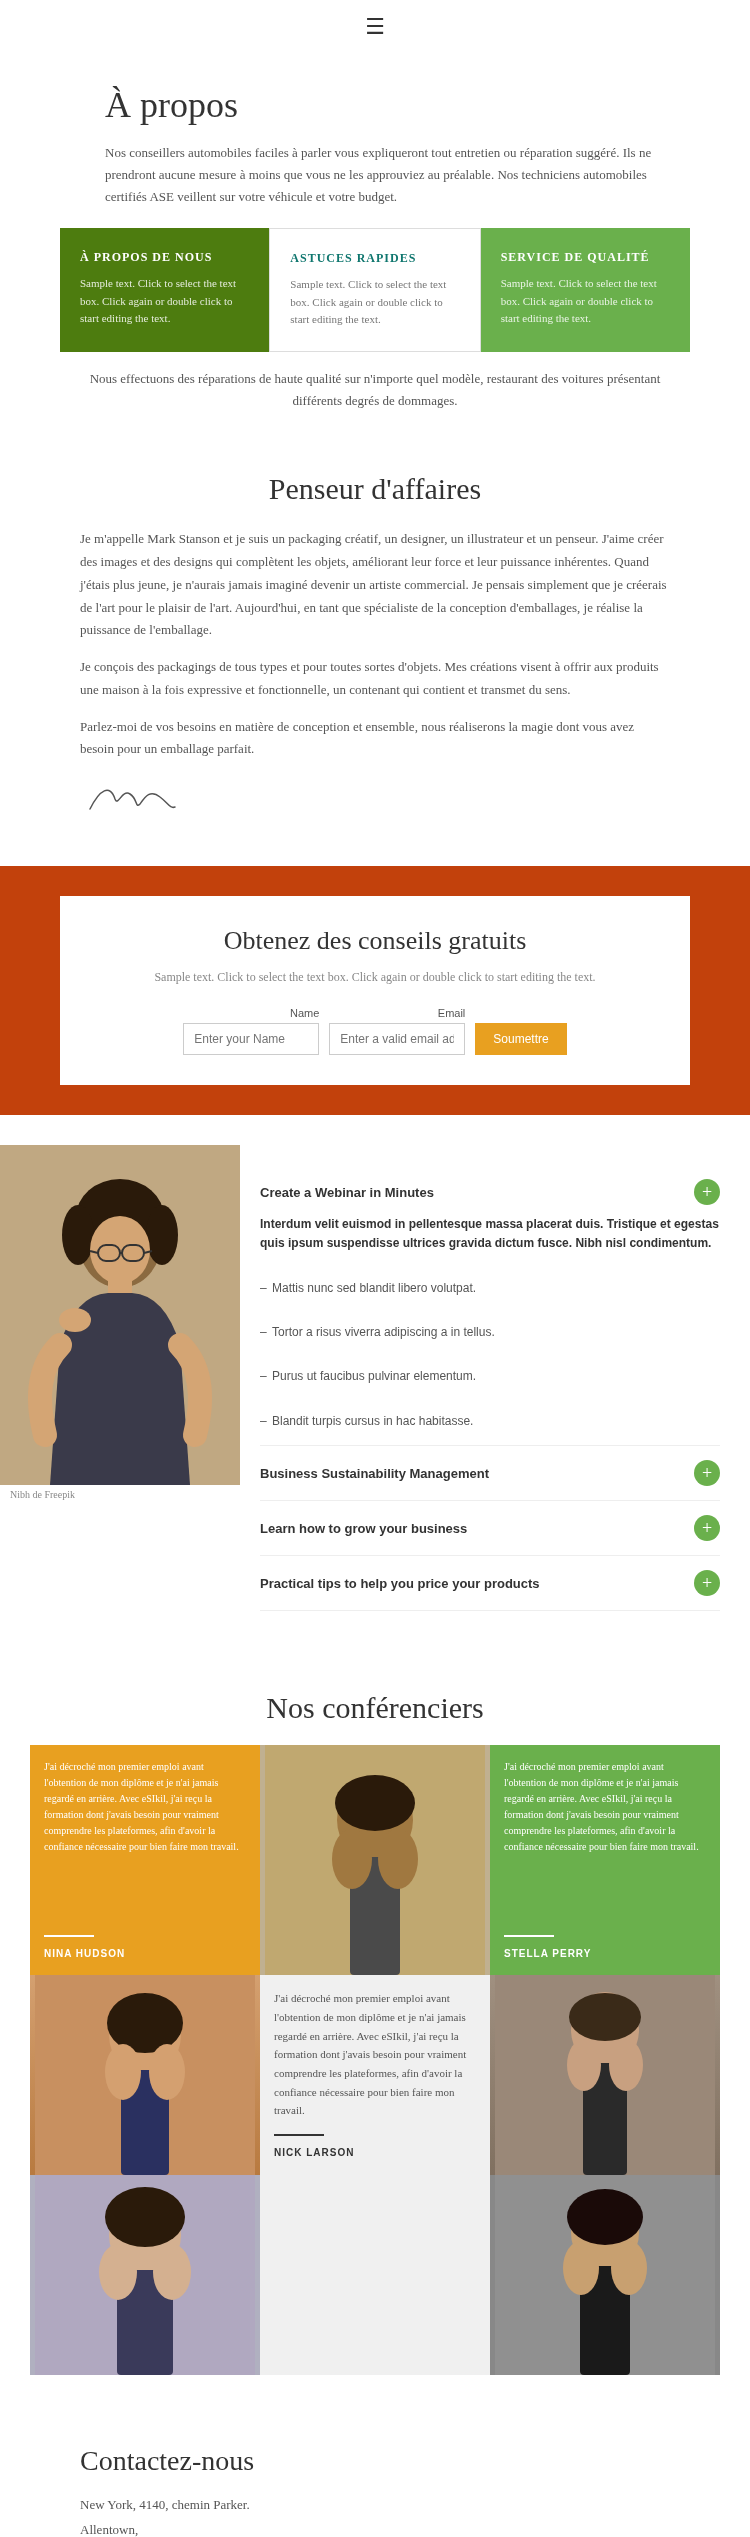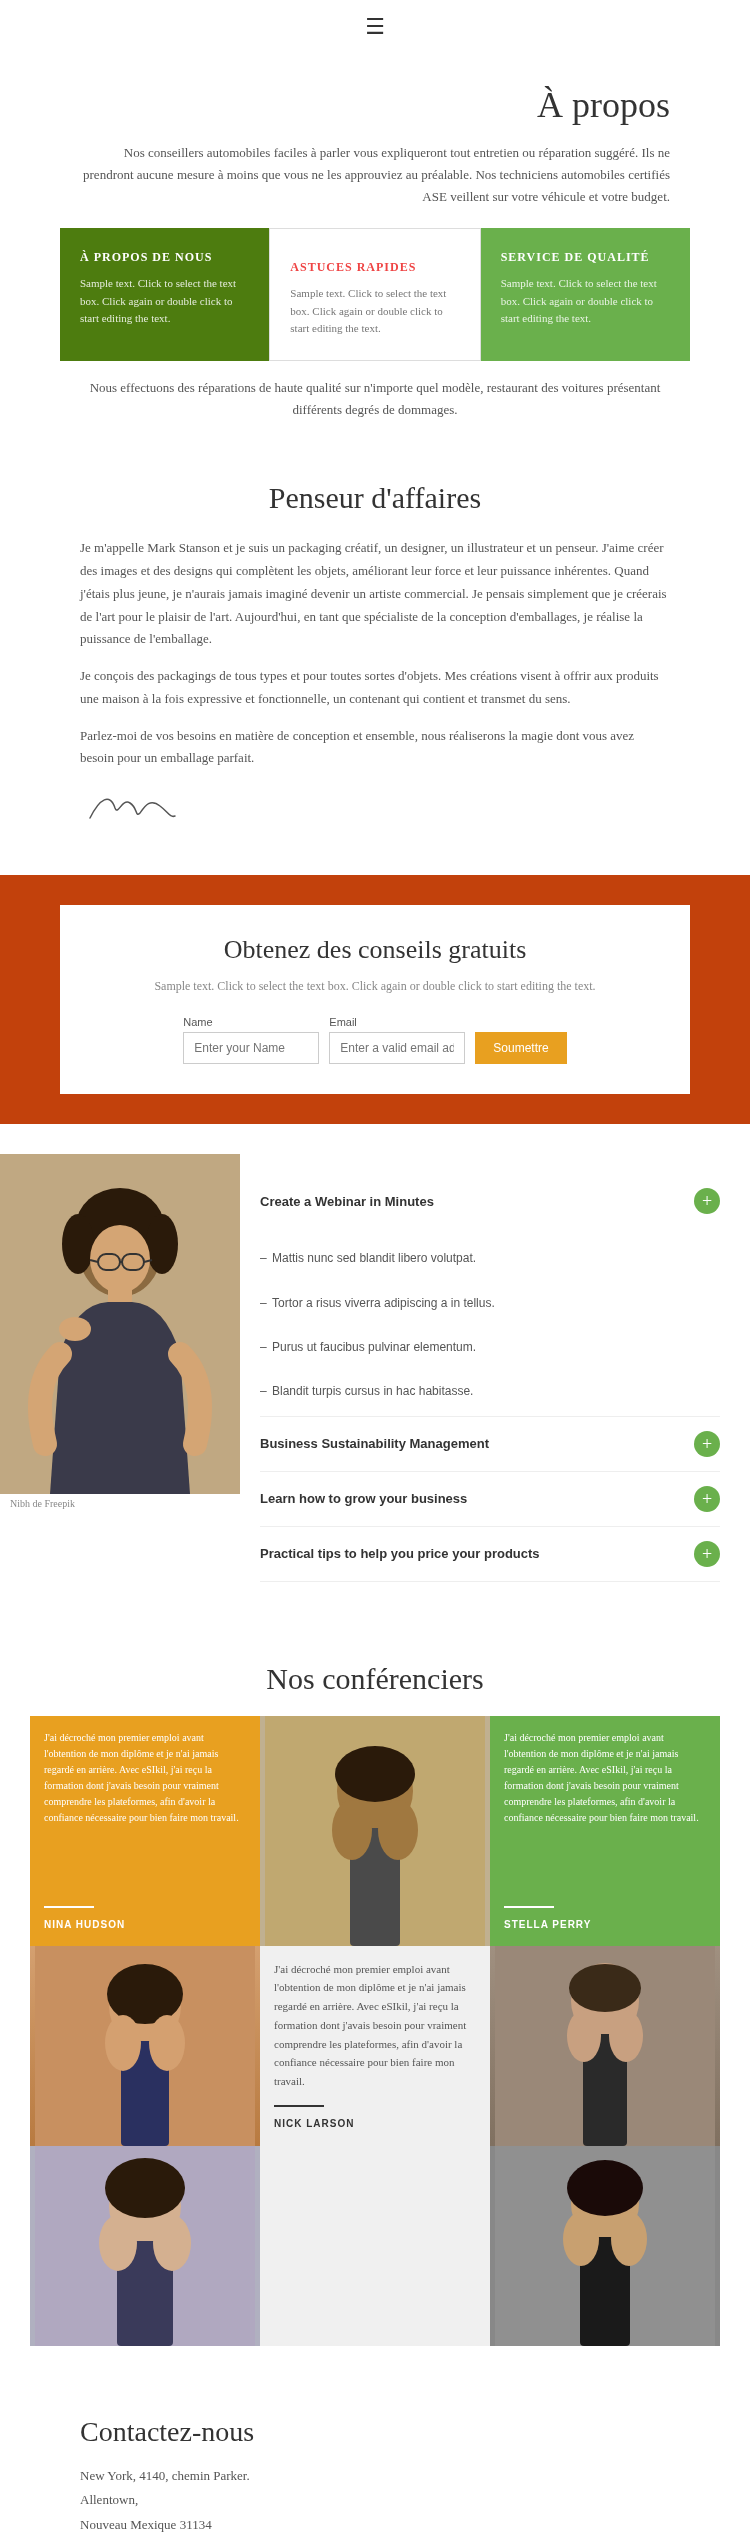--- a/index.html
+++ b/index.html
@@ -2,50 +2,50 @@
 <html><head>
   <meta charset="utf-8">
   <style>
     * { box-sizing: border-box; margin: 0; padding: 0; }
     body { font-family: Georgia, 'Times New Roman', serif; color: #333; background: #fff; width: 750px; }
 
     
     .hamburger { text-align: center; padding: 14px 0; font-size: 22px; color: #333; }
 
     
-    .about-section { padding: 30px 80px 20px; text-align: right; }
+    .about-section { padding: 30px 80px 20px; text-align: left; margin-left: 25px; }
     .about-section h1 { font-family: Georgia, serif; font-size: 36px; font-weight: normal; margin-bottom: 16px; }
     .about-section p { font-size: 13px; color: #555; line-height: 1.7; }
 
     
     .cards-row { display: flex; margin: 24px 0; gap: 0; }
     .card { flex: 1; padding: 22px 20px; }
     .card-orange { background: #4d7c0f; }
     .card-white { background: #fff; border: 1px solid #ddd; }
     .card-green { background: #6ab04c; }
     .card h3 { font-size: 12px; font-weight: bold; letter-spacing: 1px; text-transform: uppercase; margin-bottom: 10px; color: #fff; }
-    .card-white h3 { color: #ef4444; margin-top: 9px; }
+    .card-white h3 { color: #0f766e; }
     .card p { font-size: 11px; color: rgba(255,255,255,0.85); line-height: 1.6; }
     .card-white p { color: #777; }
 
     .about-bottom { padding: 16px 80px 30px; text-align: center; font-size: 13px; color: #555; line-height: 1.7; }
 
     
     .business-section { padding: 30px 80px; }
     .business-section h2 { font-family: Georgia, serif; font-size: 30px; font-weight: normal; text-align: center; margin-bottom: 22px; }
     .business-section p { font-size: 13px; color: #555; line-height: 1.75; margin-bottom: 14px; }
     .signature { margin: 18px 0 10px; font-style: italic; font-size: 28px; font-family: 'Brush Script MT', cursive; color: #555; }
 
     
     .tips-section { background: #c2410c; padding: 30px 60px; }
     .tips-inner { background: #fff; padding: 30px 40px; text-align: center; }
     .tips-inner h2 { font-family: Georgia, serif; font-size: 26px; font-weight: normal; margin-bottom: 12px; }
     .tips-inner .sub { font-size: 12px; color: #888; margin-bottom: 20px; line-height: 1.6; }
     .tips-form { display: flex; gap: 10px; align-items: flex-end; justify-content: center; flex-wrap: wrap; }
-    .tips-form .field { display: flex; flex-direction: column; }
+    .tips-form .field { display: flex; flex-direction: column; align-items: flex-end; }
     .tips-form label { font-size: 11px; color: #555; margin-bottom: 4px; text-align: left; font-family: Arial, sans-serif; }
     .tips-form input { border: 1px solid #ccc; padding: 8px 10px; font-size: 12px; width: 136px; outline: none; }
     .tips-form .submit-btn { background: #e8a020; color: #fff; border: none; padding: 9px 18px; font-size: 12px; cursor: pointer; font-family: Arial, sans-serif; }
 
     
     .feature-section { padding: 30px 0; display: flex; gap: 0; }
     .feature-image-caption { font-size: 10px; color: #888; margin-top: 4px; padding-left: 10px; }
     .feature-list { flex: 1; padding: 20px 30px 20px 20px; }
     .feature-item { border-bottom: 1px solid #eee; padding: 14px 0; }
     .feature-item-header { display: flex; justify-content: space-between; align-items: center; cursor: pointer; }
@@ -168,20 +168,21 @@
   </div>
 
   <div class="feature-list">
 
     <div class="feature-item">
       <div class="feature-item-header">
         <span class="feature-item-title">Create a Webinar in Minutes</span>
         <div class="feature-plus">+</div>
       </div>
       <div class="feature-body">
+        <p class="feature-lead">Interdum velit euismod in pellentesque massa placerat duis. Tristique et egestas quis ipsum suspendisse ultrices gravida dictum fusce. Nibh nisl condimentum.</p>
         <ul>
           <li>Mattis nunc sed blandit libero volutpat.</li>
           <li>Tortor a risus viverra adipiscing a in tellus.</li>
           <li>Purus ut faucibus pulvinar elementum.</li>
           <li>Blandit turpis cursus in hac habitasse.</li>
         </ul>
       </div>
     </div>
 
     <div class="feature-item">

